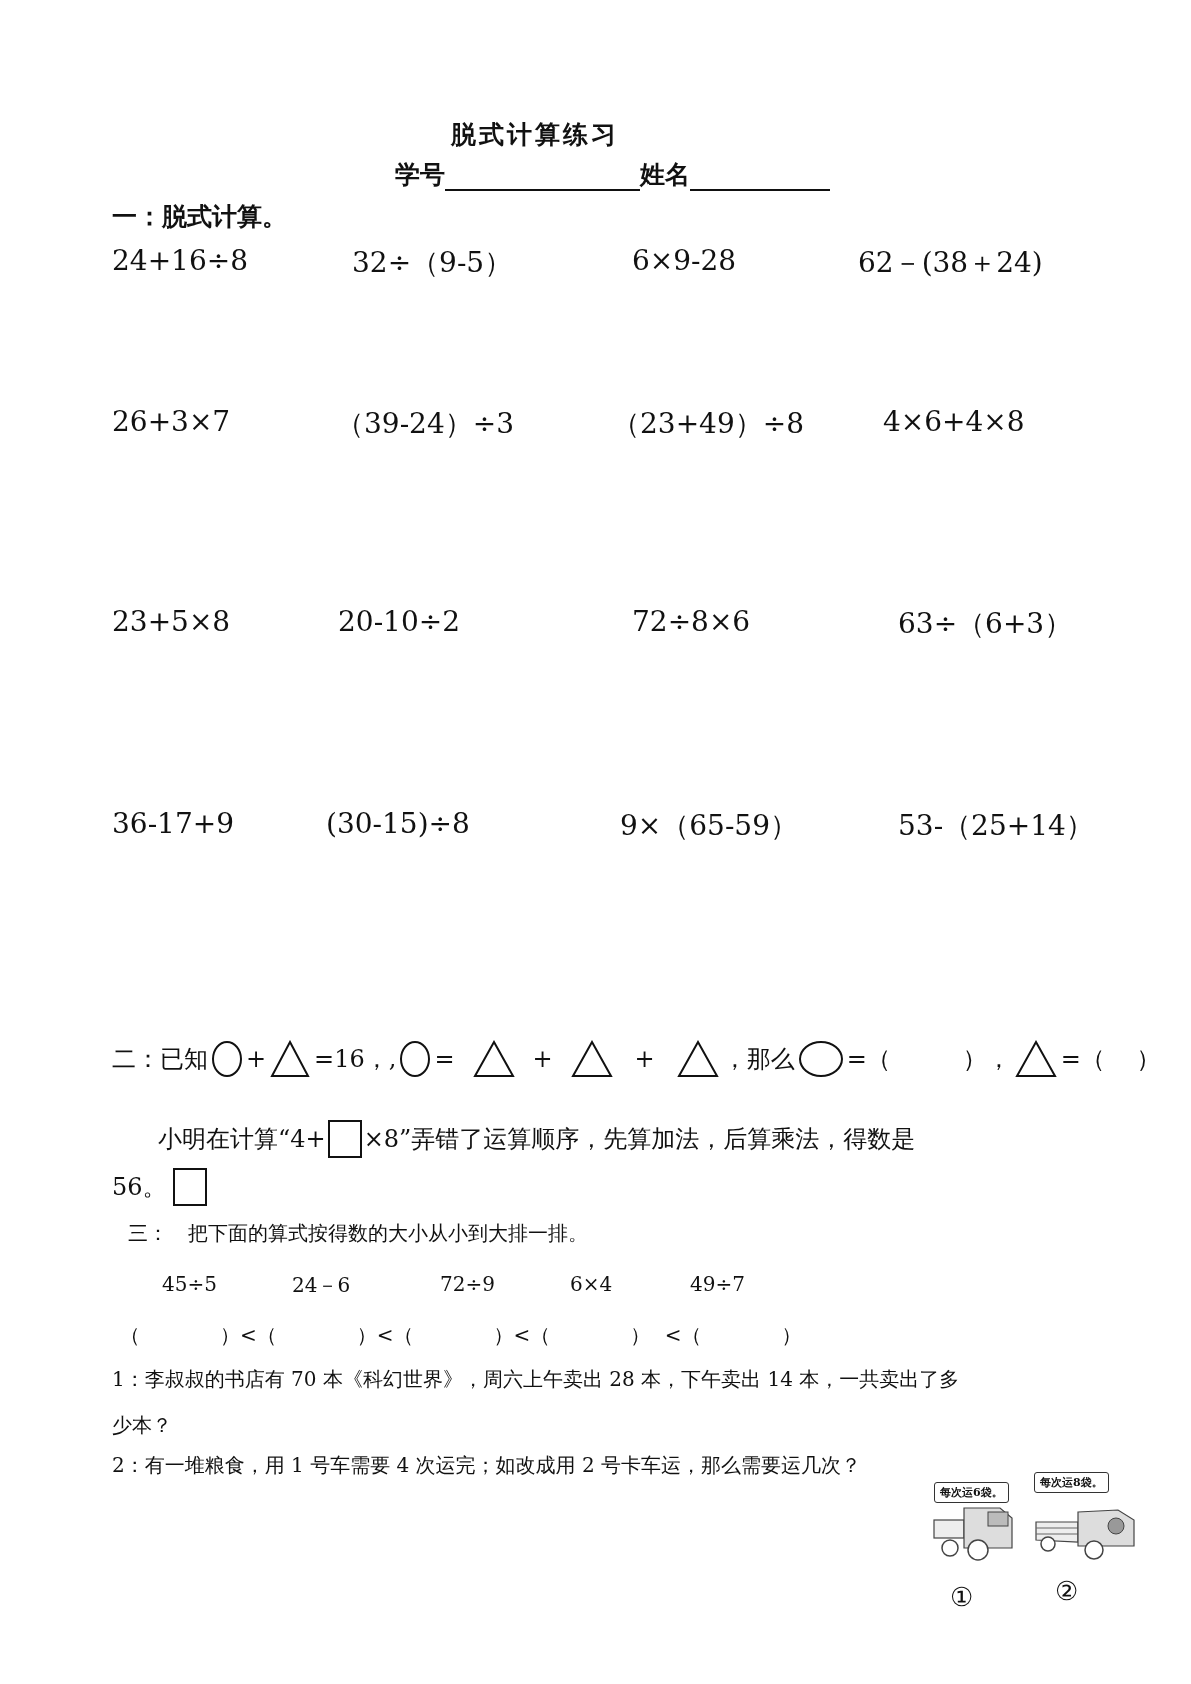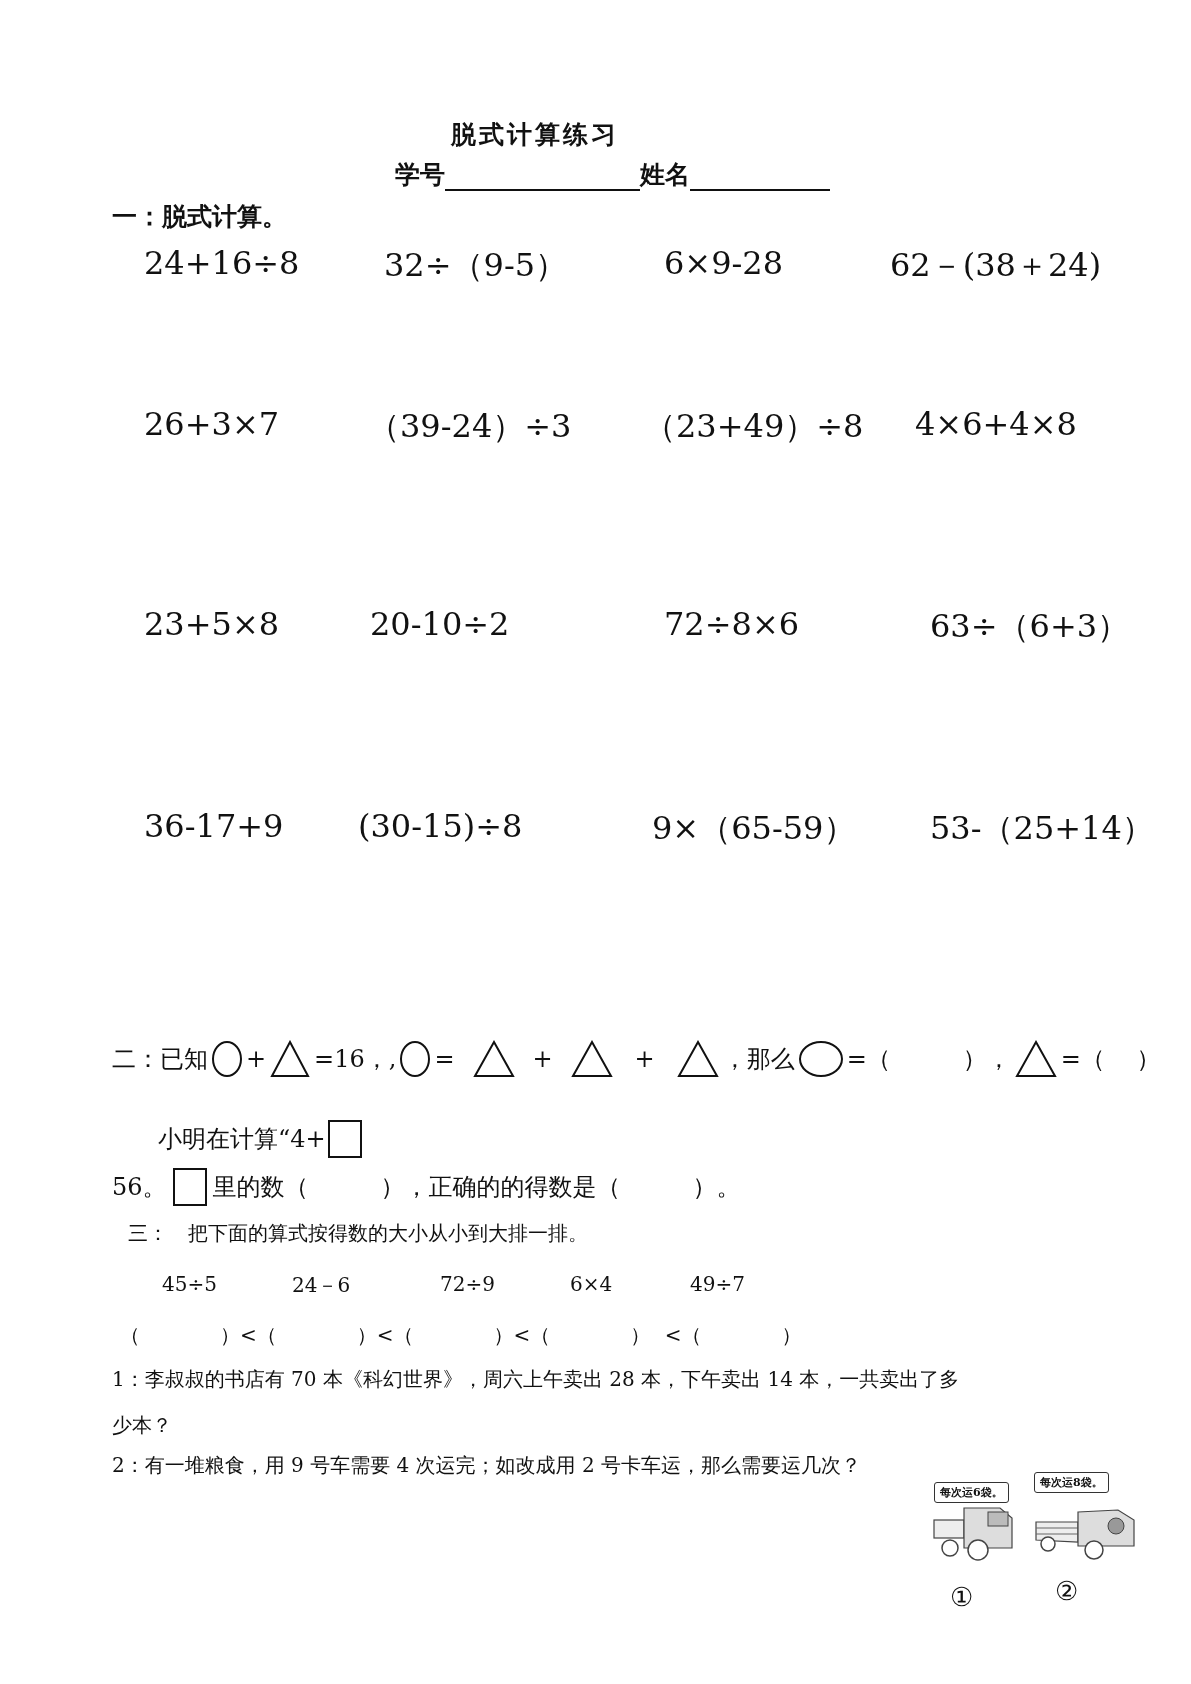--- a/index.html
+++ b/index.html
@@ -3,21 +3,21 @@
 <meta charset="utf-8">
 <style>
   html,body{margin:0;padding:0;background:#fff;}
   body{width:1191px;height:1684px;position:relative;overflow:hidden;color:#111;
        font-family:"DejaVu Serif","Liberation Serif",serif;}
   .abs{position:absolute;white-space:nowrap;}
   .title{left:0;width:1070px;top:118px;text-align:center;font-size:25px;font-weight:bold;letter-spacing:3px;}
   .idrow{top:158px;left:395px;font-size:25px;font-weight:bold;}
   .blank{display:inline-block;border-bottom:2px solid #111;vertical-align:bottom;height:24px;}
   .sec1{top:200px;left:112px;font-size:25px;font-weight:bold;font-family:"DejaVu Sans","Liberation Sans",sans-serif;}
-  .expr{font-size:32px;margin-left:32px;}
+  .expr{font-size:28px;}
   .txt{font-size:24px;}
   .small{font-size:20px;text-align:right;}
   .circle{display:inline-block;border:2px solid #111;border-radius:50%;vertical-align:middle;}
   .tri{display:inline-block;vertical-align:middle;}
   .sq{display:inline-block;border:2px solid #111;width:30px;height:34px;vertical-align:middle;}
   .truck{position:absolute;}
   .bubble{position:absolute;border:1.5px solid #333;background:#fff;font-size:11px;padding:2px 5px;border-radius:3px;font-weight:bold;}
   .circnum{font-size:26px;}
 </style>
 </head>
@@ -77,38 +77,38 @@
   <span>=（　　　），</span>
   <svg class="tri" width="42" height="38">
       <polygon points="21,2 40,36 2,36" fill="none" stroke="#111" stroke-width="2"></polygon>
     </svg>
   <span>=（　 ）</span>
 </div>
 
 <div class="abs txt" style="left:158px;top:1120px;display:flex;align-items:center;gap:2px;">
   <span>小明在计算“4+</span>
   <span class="sq"></span>
+  <span>×8”弄错了运算顺序，先算加法，后算乘法，得数是</span>
 </div>
 <div class="abs txt" style="left:112px;top:1168px;display:flex;align-items:center;gap:6px;">
   <span>56。</span>
   <span class="sq"></span>
-  <span>里的数（　　　），正确的的得数是（　　　）。</span>
 </div>
 
 <div class="abs small" style="left:128px;top:1220px">三：　把下面的算式按得数的大小从小到大排一排。</div>
 <div class="abs small" style="left:162px;top:1272px">45÷5</div>
 <div class="abs small" style="left:292px;top:1272px">24－6</div>
 <div class="abs small" style="left:440px;top:1272px">72÷9</div>
 <div class="abs small" style="left:570px;top:1272px">6×4</div>
 <div class="abs small" style="left:690px;top:1272px">49÷7</div>
 <div class="abs small" style="left:120px;top:1322px;word-spacing:8px">（　　　　）&lt;（　　　　）&lt;（　　　　）&lt;（　　　　） &lt;（　　　　）</div>
 
 <div class="abs small" style="left:112px;top:1366px">1：李叔叔的书店有 70 本《科幻世界》，周六上午卖出 28 本，下午卖出 14 本，一共卖出了多</div>
 <div class="abs small" style="left:112px;top:1412px">少本？</div>
-<div class="abs small" style="left:112px;top:1452px">2：有一堆粮食，用 9 号车需要 4 次运完；如改成用 2 号卡车运，那么需要运几次？</div>
+<div class="abs small" style="left:112px;top:1452px">2：有一堆粮食，用 1 号车需要 4 次运完；如改成用 2 号卡车运，那么需要运几次？</div>
 
 <div class="truck" style="left:928px;top:1478px;width:100px;height:90px">
   <div class="bubble" style="left:6px;top:4px">每次运6袋。</div>
   <svg width="100" height="90">
     <rect x="6" y="42" width="30" height="18" fill="#eee" stroke="#444" stroke-width="1.2"></rect>
     <path d="M36 30 L72 30 L84 40 L84 70 L36 70 Z" fill="#ddd" stroke="#444" stroke-width="1.2"></path>
     <rect x="60" y="34" width="20" height="14" fill="#bbb" stroke="#444"></rect>
     <circle cx="22" cy="70" r="8" fill="#fff" stroke="#444" stroke-width="1.5"></circle>
     <circle cx="50" cy="72" r="10" fill="#fff" stroke="#444" stroke-width="1.5"></circle>
   </svg>

